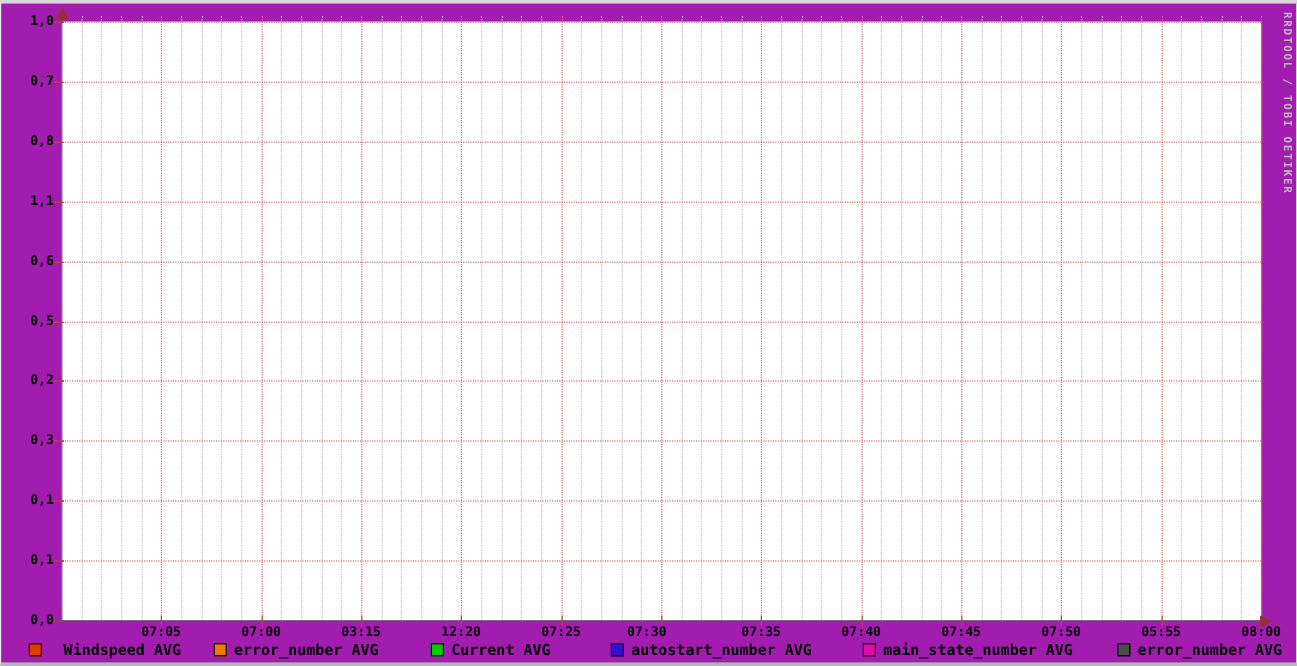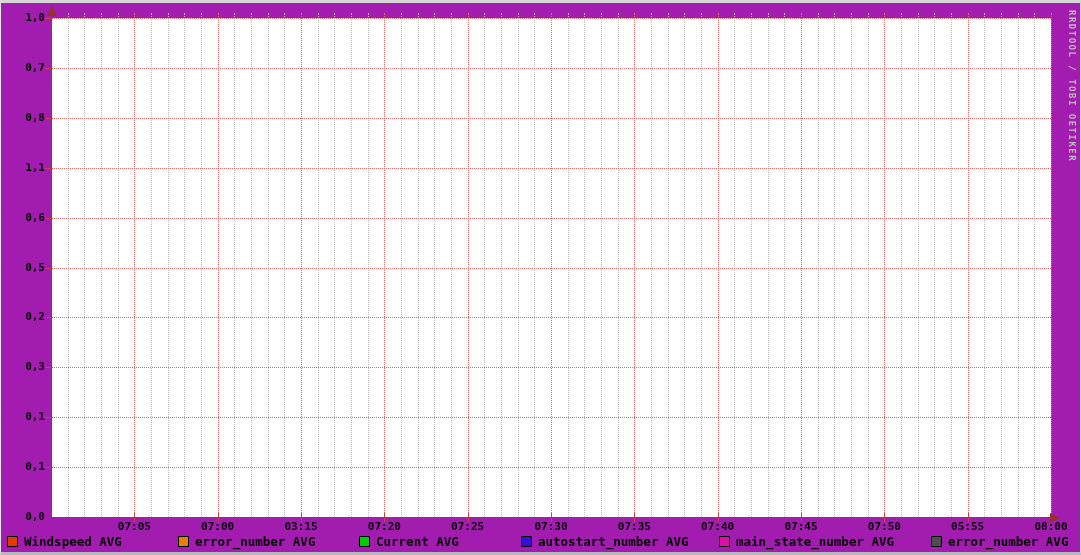--- a/index.html
+++ b/index.html
@@ -175,44 +175,44 @@
       <div class="ylabel" style="top: 308.4px;">0,2</div>
       <div class="ylabel" style="top: 358.3px;">0,3</div>
       <div class="ylabel" style="top: 408.2px;">0,1</div>
       <div class="ylabel" style="top: 458.1px;">0,1</div>
       <div class="ylabel" style="top: 508px;">0,0</div>
     </div>
   <div id="xLabels">
       <div class="xlabel" style="left: 101.333px;">07:05</div>
       <div class="xlabel" style="left: 184.667px;">07:00</div>
       <div class="xlabel" style="left: 268px;">03:15</div>
-      <div class="xlabel" style="left: 351.333px;">07:20</div>
+      <div class="xlabel" style="left: 351.333px;">12:20</div>
       <div class="xlabel" style="left: 434.667px;">07:25</div>
-      <div class="xlabel" style="left: 518px;">07:30</div>
+      <div class="xlabel" style="left: 506px;">07:30</div>
       <div class="xlabel" style="left: 601.333px;">07:35</div>
       <div class="xlabel" style="left: 684.667px;">07:40</div>
       <div class="xlabel" style="left: 768px;">07:45</div>
       <div class="xlabel" style="left: 851.333px;">07:50</div>
       <div class="xlabel" style="left: 934.667px;">05:55</div>
       <div class="xlabel" style="left: 1018px;">08:00</div>
     </div>
   <div id="legend">
-      <div class="legend-item" style="left: 6px;">
+      <div class="legend-item" style="left: 23px; gap: 12px;">
         <span class="legend-swatch" style="background: rgb(226, 59, 0);"></span>
         <span class="legend-label">Windspeed AVG</span>
       </div>
       <div class="legend-item" style="left: 177px;">
         <span class="legend-swatch" style="background: rgb(232, 126, 0);"></span>
         <span class="legend-label">error_number AVG</span>
       </div>
       <div class="legend-item" style="left: 358px;">
         <span class="legend-swatch" style="background: rgb(0, 204, 0);"></span>
         <span class="legend-label">Current AVG</span>
       </div>
-      <div class="legend-item" style="left: 520px;">
+      <div class="legend-item" style="left: 508px;">
         <span class="legend-swatch" style="background: rgb(58, 13, 212);"></span>
         <span class="legend-label">autostart_number AVG</span>
       </div>
       <div class="legend-item" style="left: 718px;">
         <span class="legend-swatch" style="background: rgb(223, 13, 165);"></span>
         <span class="legend-label">main_state_number AVG</span>
       </div>
       <div class="legend-item" style="left: 930px;">
         <span class="legend-swatch" style="background: rgb(77, 77, 77);"></span>
         <span class="legend-label">error_number AVG</span>

